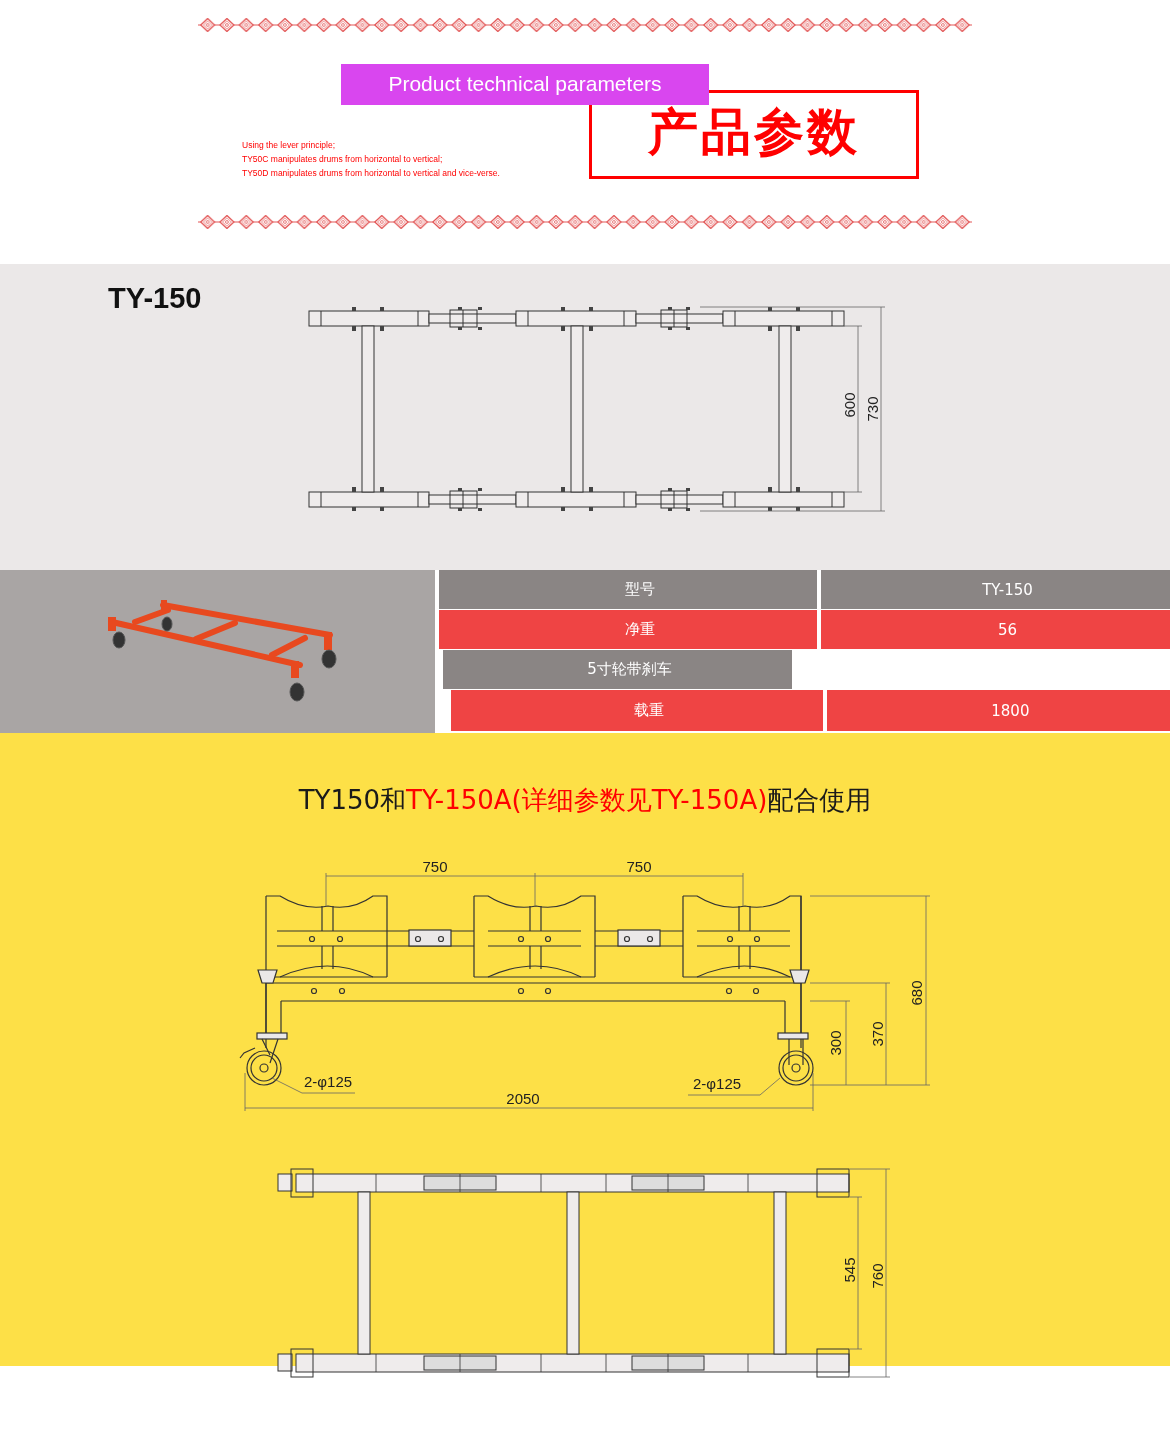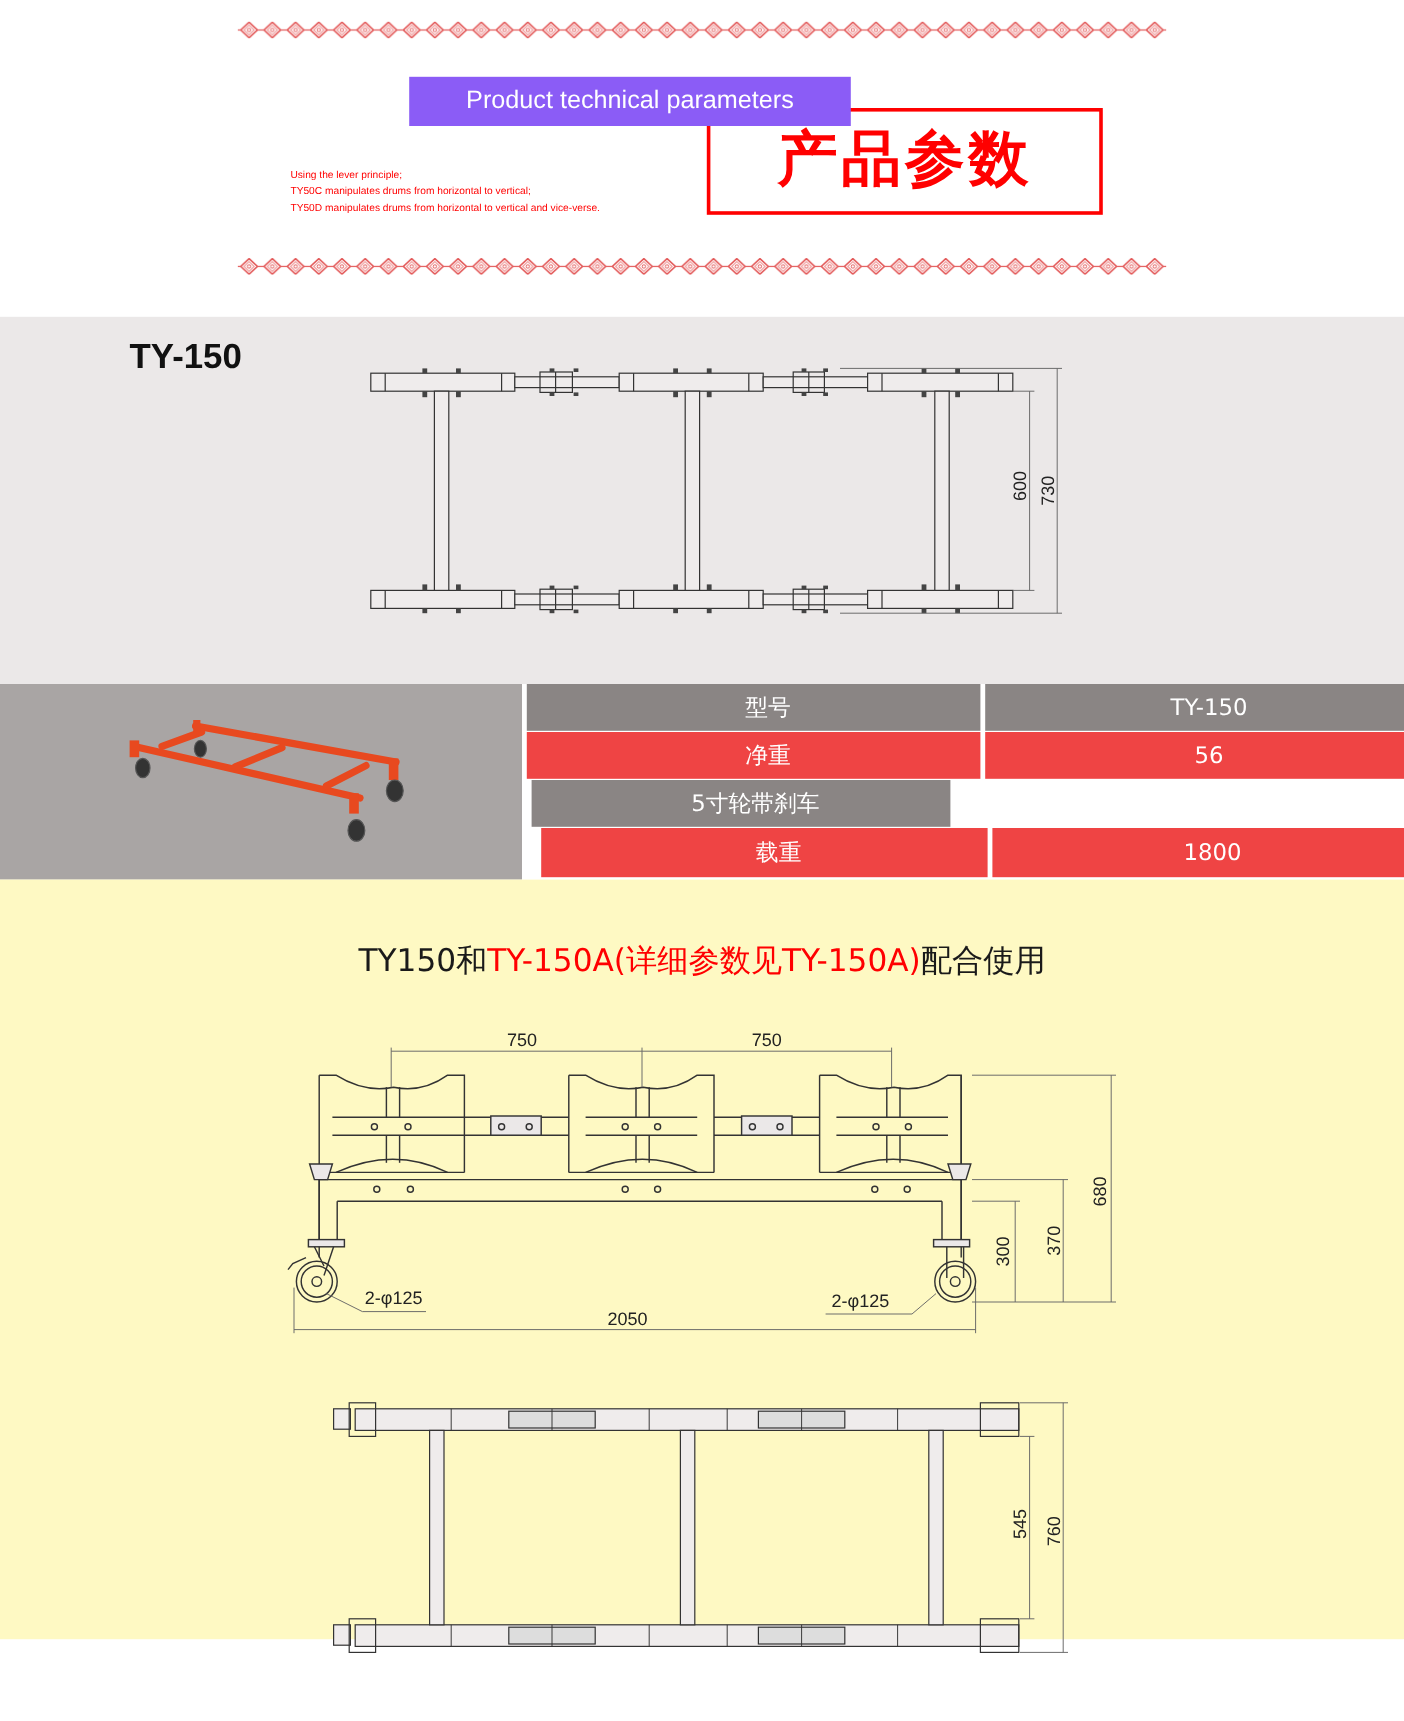--- a/index.html
+++ b/index.html
@@ -1,39 +1,39 @@
 <!DOCTYPE html>
 <html><head>
 <meta charset="utf-8">
 <style>
   * { margin:0; padding:0; box-sizing:border-box; }
   body { width:1170px; height:1434px; background:#ffffff; font-family:"DejaVu Sans", sans-serif; overflow:hidden; position:relative; }
   .header { position:absolute; left:0; top:0; width:1170px; height:264px; background:#ffffff; }
   .deco-row { position:absolute; left:198px; width:774px; height:14px; display:flex; gap:0; }
   .deco-row svg { display:block; }
-  .red-banner { position:absolute; left:341px; top:64px; width:368px; height:41px; background:#8b5cf6; color:#fff; font-family:"Liberation Sans", sans-serif; font-size:21px; text-align:center; line-height:40px; z-index:2; }
+  .red-banner { position:absolute; left:341px; top:64px; width:368px; height:41px; background:#d946ef; color:#fff; font-family:"Liberation Sans", sans-serif; font-size:21px; text-align:center; line-height:40px; z-index:2; }
   .cn-box { position:absolute; left:589px; top:90px; width:330px; height:89px; border:3px solid #ff0000; background:#fff; z-index:1; }
   .cn-title { position:absolute; left:0; right:0; top:6px; text-align:center; color:#ff0000; font-size:50px; font-weight:bold; letter-spacing:3px; font-family:"DejaVu Sans", sans-serif; }
   .desc { position:absolute; right:588px; top:138px; text-align:left; color:#ff0000; font-family:"Liberation Sans", sans-serif; font-size:8.5px; line-height:14px; width:340px; }
 
   .sec1 { position:absolute; left:0; top:264px; width:1170px; height:306px; background:#ebe8e8; }
   .model-title { position:absolute; left:108px; top:18px; font-family:"Liberation Sans", sans-serif; font-weight:bold; font-size:29px; color:#111; }
 
   .spec { position:absolute; left:0; top:570px; width:1170px; height:163px; background:#ffffff; }
   .photo { position:absolute; left:0; top:0; width:435px; height:163px; background:#a9a5a4; }
   .tbl { position:absolute; left:439px; top:0; width:731px; }
   .row { display:flex; height:39px; margin-bottom:1px; }
   .row:last-child { height:41px;margin-left:12px; }
-  .cell { height:100%; color:#fff; font-size:19px; display:flex; align-items:center; justify-content:center; font-family:"DejaVu Sans", sans-serif;padding-left:24px; }
+  .cell { height:100%; color:#fff; font-size:15px; display:flex; align-items:center; justify-content:center; font-family:"DejaVu Sans", sans-serif;padding-left:24px; }
   .cell.k { width:378px; }
   .cell.v { width:349px; margin-left:4px; }
   .row.gray .cell { background:#8a8584; }
   .row.red .cell { background:#ef4444; }
 
-  .sec2 { position:absolute; left:0; top:733px; width:1170px; height:633px; background:#fef9c3; }
+  .sec2 { position:absolute; left:0; top:733px; width:1170px; height:633px; background:#fde047; }
   .combo { position:absolute; left:0; right:0; top:50px; text-align:center; font-size:26px; font-family:"DejaVu Sans", sans-serif; color:#1a1a1a; letter-spacing:0px; }
   .combo .hl { color:#ff0000; }
   .dim { font-family:"Liberation Sans", sans-serif; font-size:15px; fill:#222; }
 </style>
 </head>
 <body>
 
 <div class="header">
   <div class="deco-row" style="top:18px;">
     <svg width="774" height="14">

